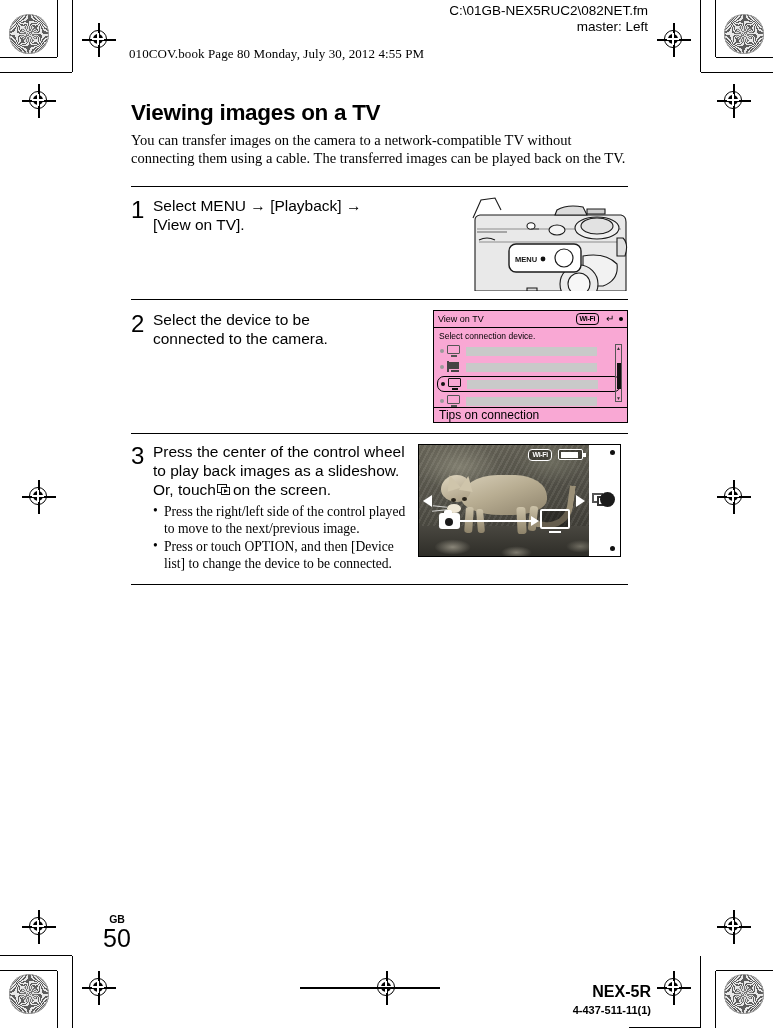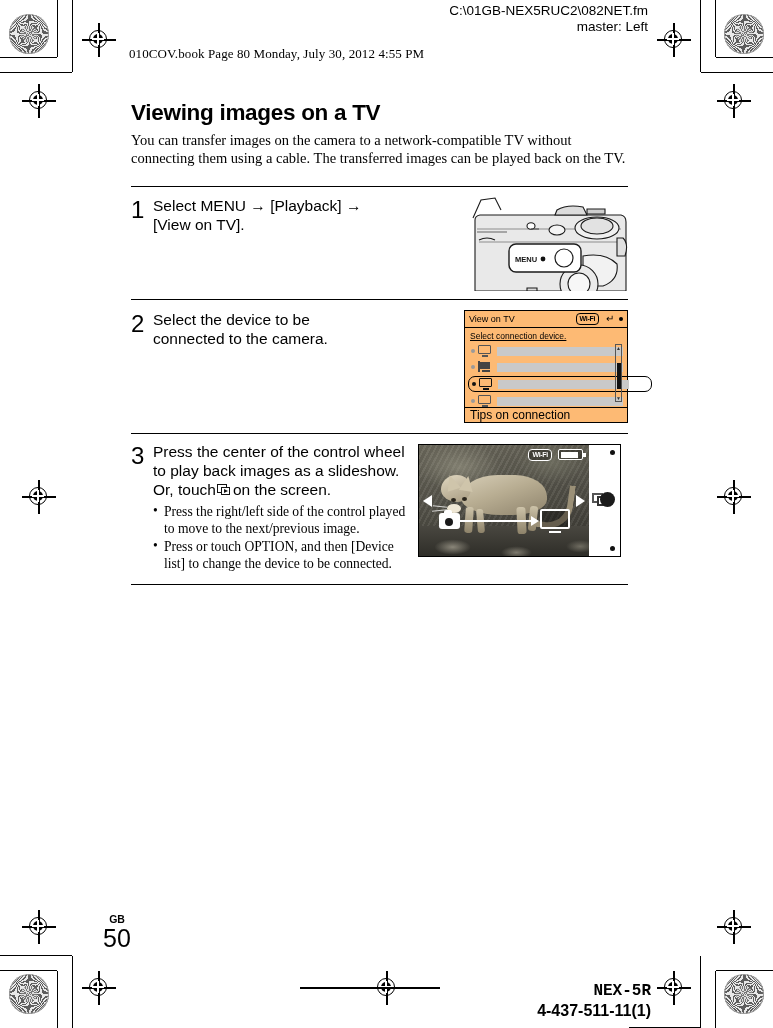--- a/index.html
+++ b/index.html
@@ -220,24 +220,24 @@
   
   .fig-camera {
     width: 157px;
     height: 95px;
     position: relative;
     overflow: hidden;
   }
 
   
   .fig-tv {
-    width: 164px;
+    width: 195px;
     height: 113px;
     border: 1.3px solid #000;
-    background: #fdba74;
+    background: #f9a8d4;
     box-sizing: border-box;
     position: relative;
     font-family: "Liberation Sans", sans-serif;
   }
   .tv-titlebar {
     height: 17px;
     border-bottom: 1.2px solid #000;
     display: flex;
     align-items: center;
     padding: 0 4px;
@@ -269,21 +269,20 @@
   }
   .tv-main {
     position: relative;
     height: 79px;
     padding: 3px 4px 0 5px;
     box-sizing: border-box;
   }
   .tv-prompt {
     font-size: 8.5px;
     margin-bottom: 3px;
-    text-decoration: underline;
   }
   .dev-row {
     display: flex;
     align-items: center;
     height: 14px;
     margin-bottom: 2px;
     padding-left: 1px;
     box-sizing: border-box;
   }
   .dev-row.selected {
@@ -663,22 +662,22 @@
     line-height: 26px;
   }
   .footer-right {
     position: absolute;
     right: 122px;
     bottom: 8px;
     text-align: right;
     font-family: "Liberation Sans", sans-serif;
     font-weight: bold;
   }
-  .footer-right .model { font-size: 16px; line-height: 19px; font-family: Liberation Mono, monospace; }
-  .footer-right .code { font-size: 16px; line-height: 19px; }
+  .footer-right .model { font-size: 16px; line-height: 19px; }
+  .footer-right .code { font-size: 11px; line-height: 19px; }
 </style>
 </head>
 <body>
 
 <div class="crop-line" style="left:57px; top:0; width:1.2px; height:57px;"></div>
 <div class="crop-line" style="left:0; top:57px; width:57px; height:1.2px;"></div>
 <div class="crop-line" style="left:72px; top:0; width:1.2px; height:72px;"></div>
 <div class="crop-line" style="left:0; top:72px; width:72px; height:1.2px;"></div>
 
 <div class="crop-line" style="right:57px; top:0; width:1.2px; height:57px;"></div>

